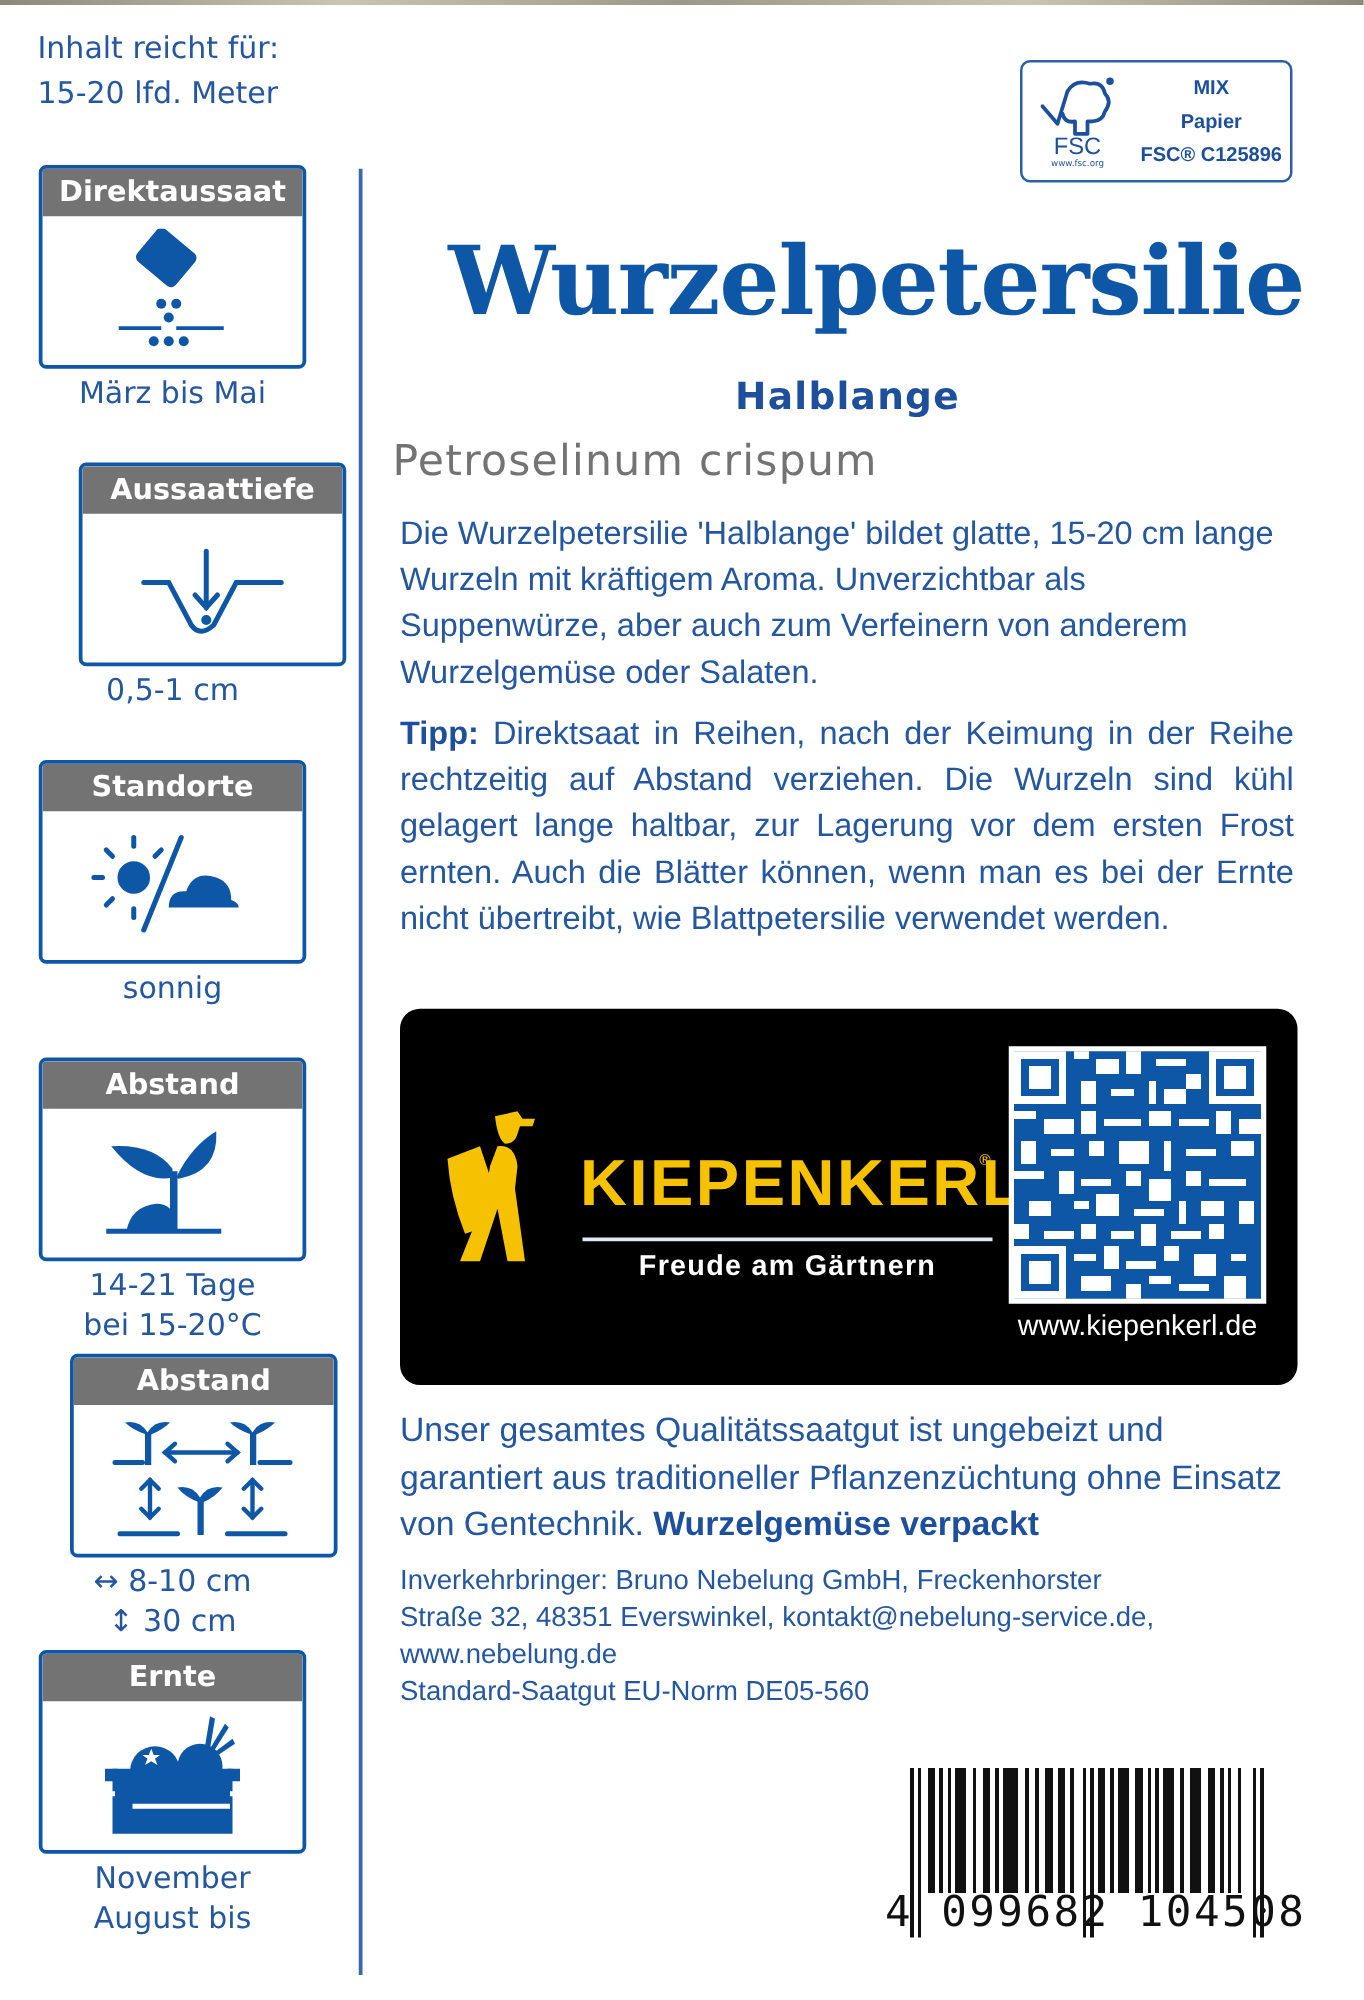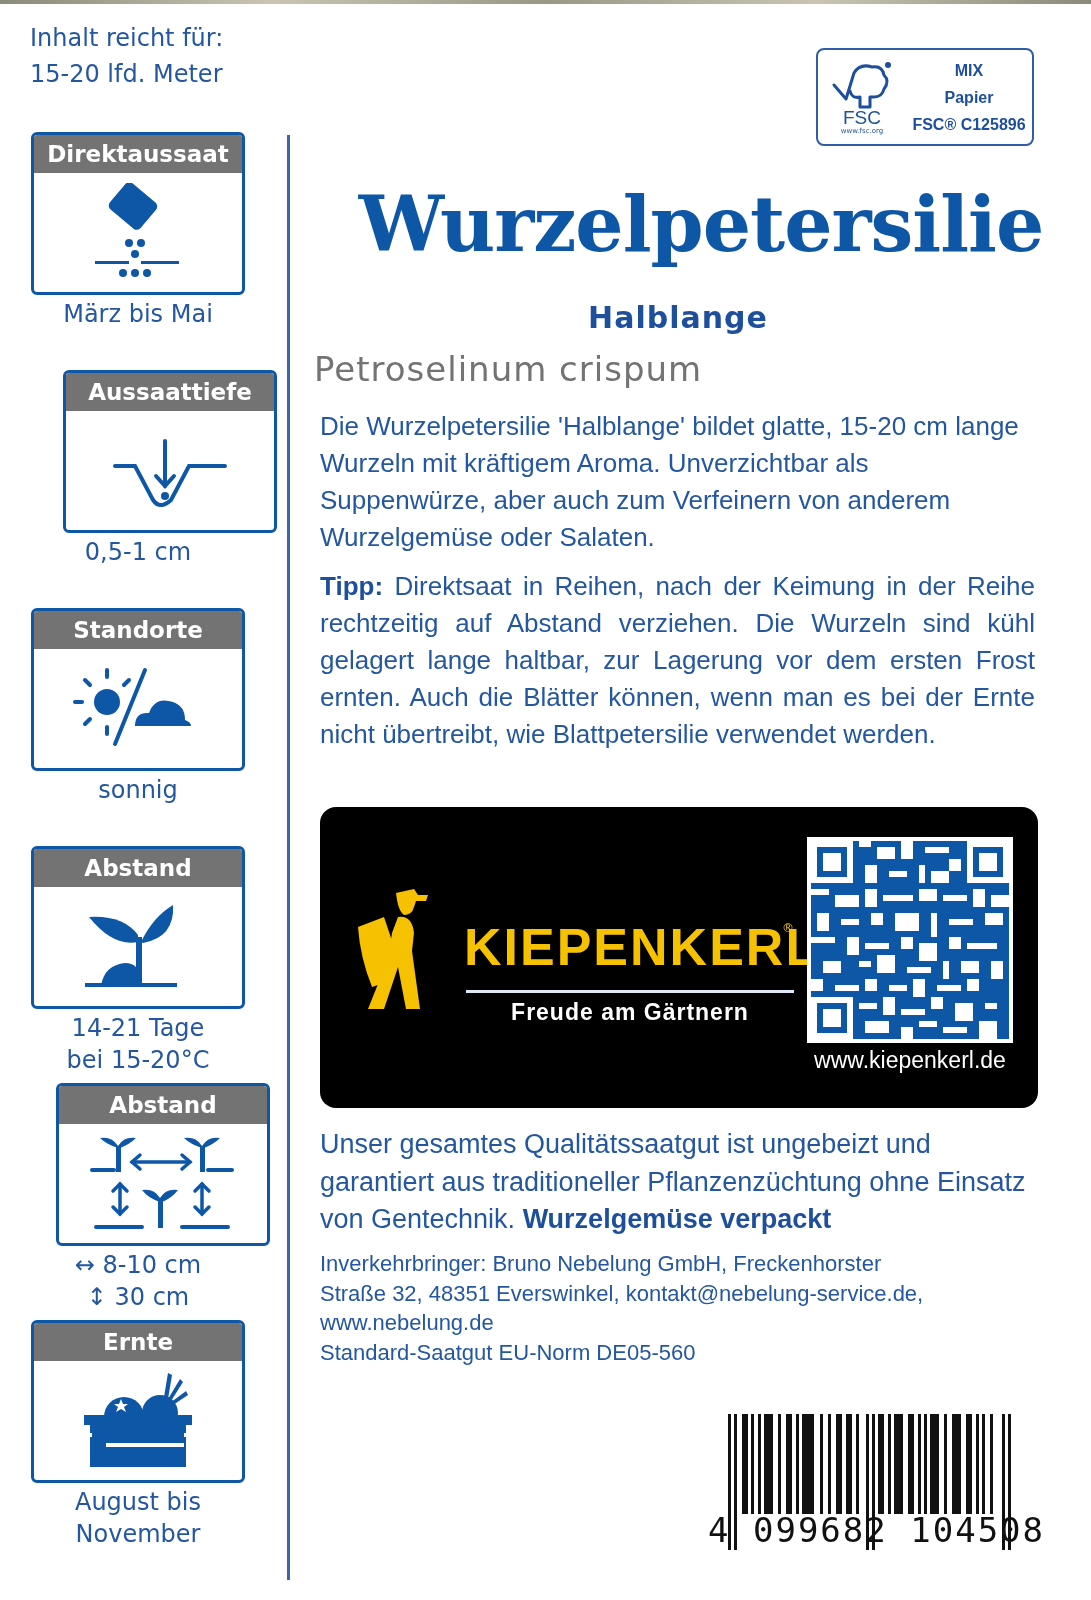--- a/index.html
+++ b/index.html
@@ -193,22 +193,22 @@
           <rect x="104" y="44" width="10" height="10"></rect>
       </g>
       <polygon points="43,28 45,33 50,33 46,36 48,41 43,38 38,41 40,36 36,33 41,33" fill="#fff"></polygon>
       <rect x="28" y="72" width="78" height="4" fill="#fff"></rect>
       <rect x="6" y="62" width="8" height="4" fill="#fff"></rect>
       <rect x="106" y="62" width="8" height="4" fill="#fff"></rect>
     </svg>
   </div>
 </div>
 <div class="card-caption" style="top:1486px;">
+  <div>November</div>
   <div>August bis</div>
-  <div>November</div>
 </div>
 
 <div class="fsc">
   <div class="fsc-logo">
     <svg width="64" height="52" viewBox="0 0 64 52">
       <g fill="none" stroke="#1d4f9c" stroke-width="3" stroke-linecap="round" stroke-linejoin="round">
         <path d="M4 26 L16 40 L24 14 Q30 4 42 8 Q52 6 54 16 Q60 22 54 30 Q52 38 44 38 L40 38 L40 48 L30 48 L30 38 Q22 40 20 32"></path>
       </g>
       <circle cx="58" cy="6" r="3" fill="#1d4f9c"></circle>
     </svg>

